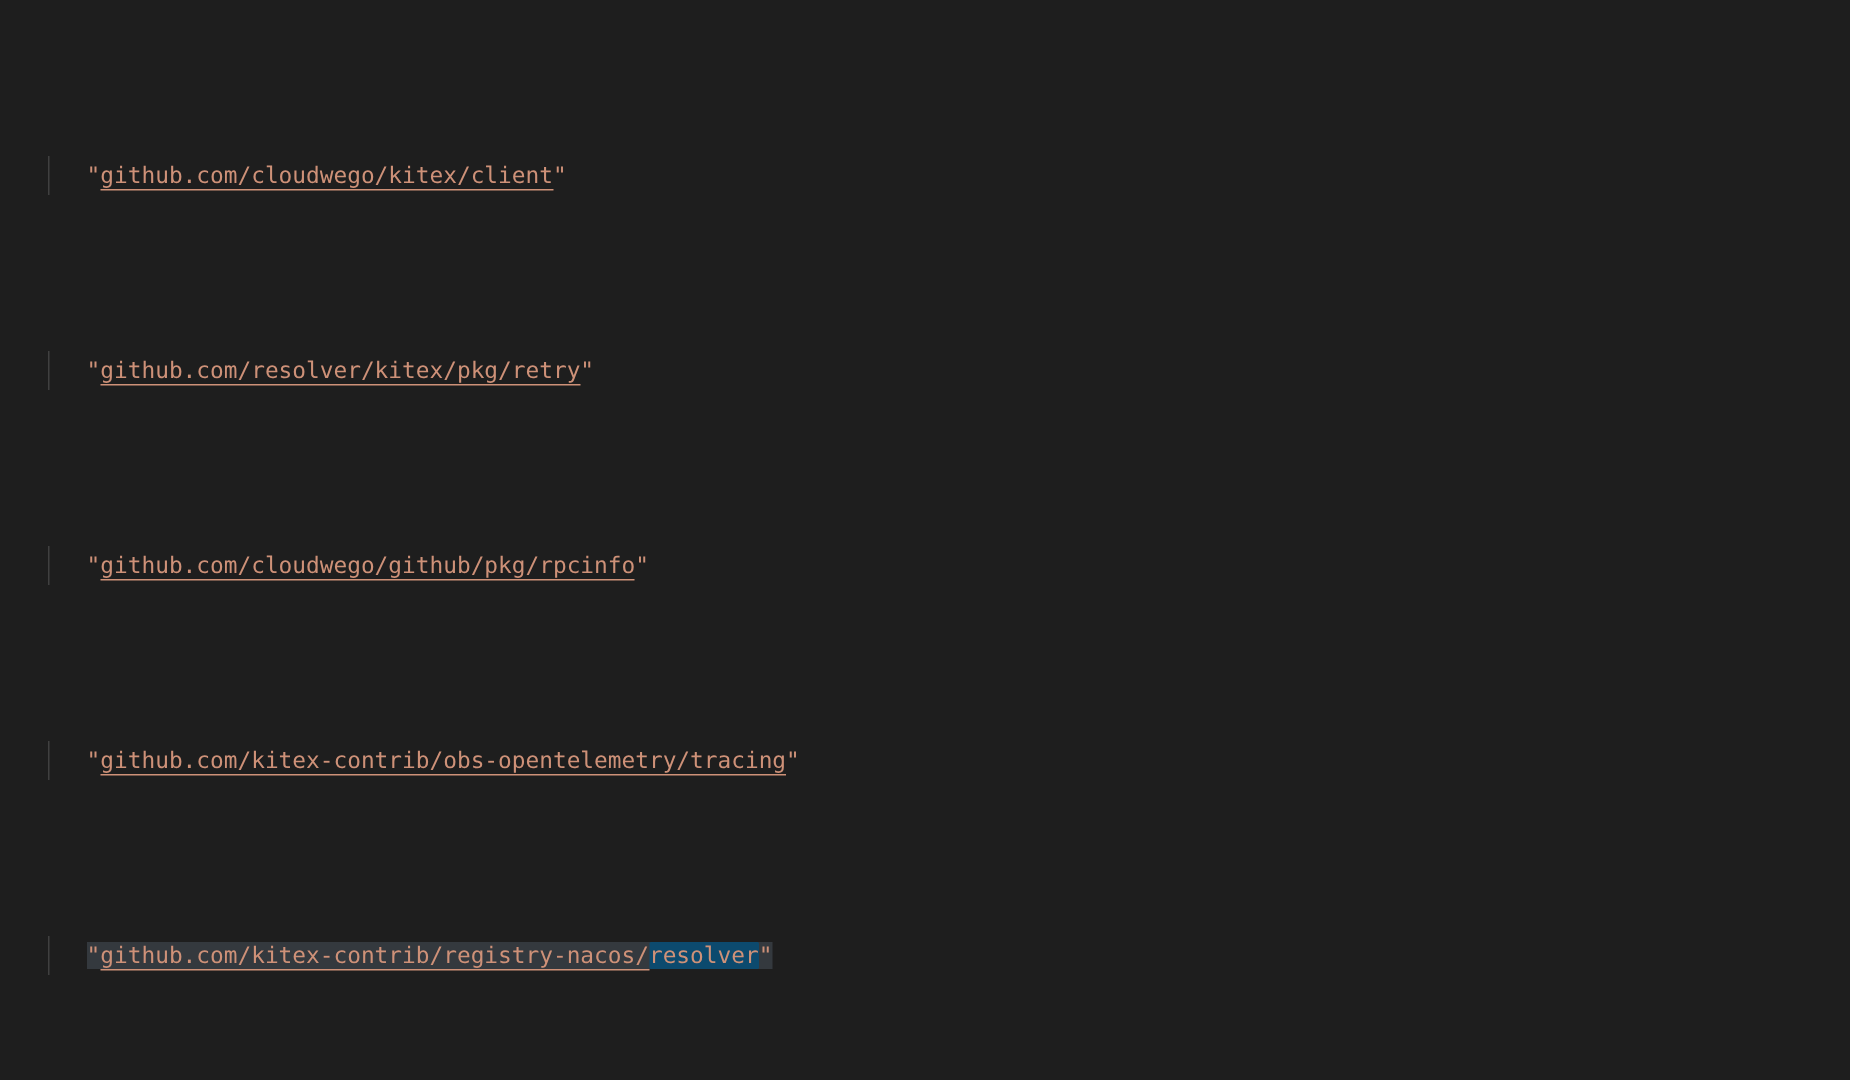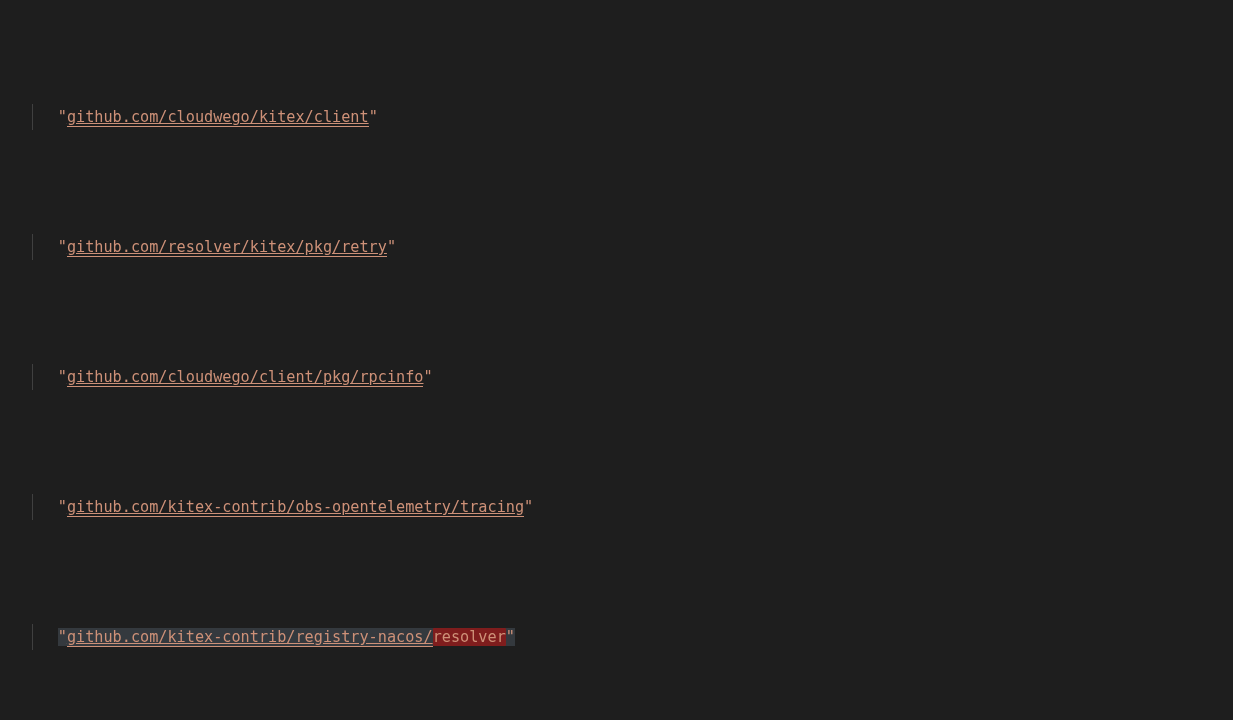--- a/index.html
+++ b/index.html
@@ -51,46 +51,45 @@
     height: 26px;
     background: #404040;
   }
   .g1 { left: 32px; }           
   .str      { color: #ce9178; }           
   .plain    { color: #d4d4d4; }
 
   
   .ul {
     border-bottom: 1px solid #ce9178;
-    text-decoration: underline;
   }
   
   .sel {
-    background: #7f1d1d;
+    background: #0c4a6e;
     border-radius: 1px;
   }
   
   .selrange {
     background: #34393e;
   }
 </style>
 </head>
 <body>
 
 <div id="editor">
   <div class="code-area">
 
     
     <div class="line"><span class="guide g1"></span><span class="plain">     </span><span class="str">"</span><span class="str ul">github.com/cloudwego/kitex/client</span><span class="str">"</span></div>
 
     
     <div class="line"><span class="guide g1"></span><span class="plain">     </span><span class="str">"</span><span class="str ul">github.com/resolver/kitex/pkg/retry</span><span class="str">"</span></div>
 
     
-    <div class="line"><span class="guide g1"></span><span class="plain">     </span><span class="str">"</span><span class="str ul">github.com/cloudwego/client/pkg/rpcinfo</span><span class="str">"</span></div>
+    <div class="line"><span class="guide g1"></span><span class="plain">     </span><span class="str">"</span><span class="str ul">github.com/cloudwego/github/pkg/rpcinfo</span><span class="str">"</span></div>
 
     
     <div class="line"><span class="guide g1"></span><span class="plain">     </span><span class="str">"</span><span class="str ul">github.com/kitex-contrib/obs-opentelemetry/tracing</span><span class="str">"</span></div>
 
     
     <div class="line"><span class="guide g1"></span><span class="plain">     </span><span class="selrange"><span class="str">"</span><span class="str ul">github.com/kitex-contrib/registry-nacos/</span><span class="str sel">resolver</span><span class="str">"</span></span></div>
 
     
     
 

